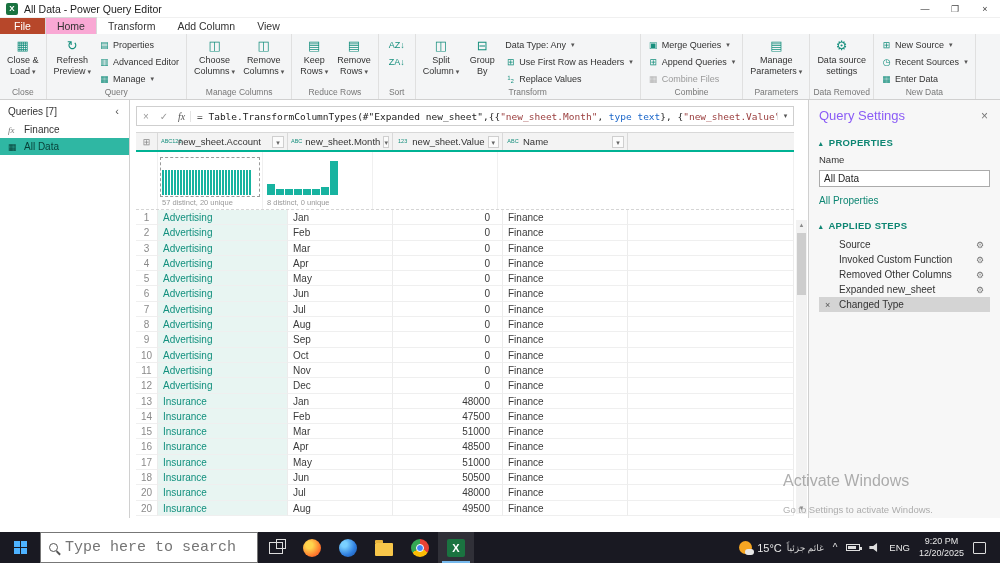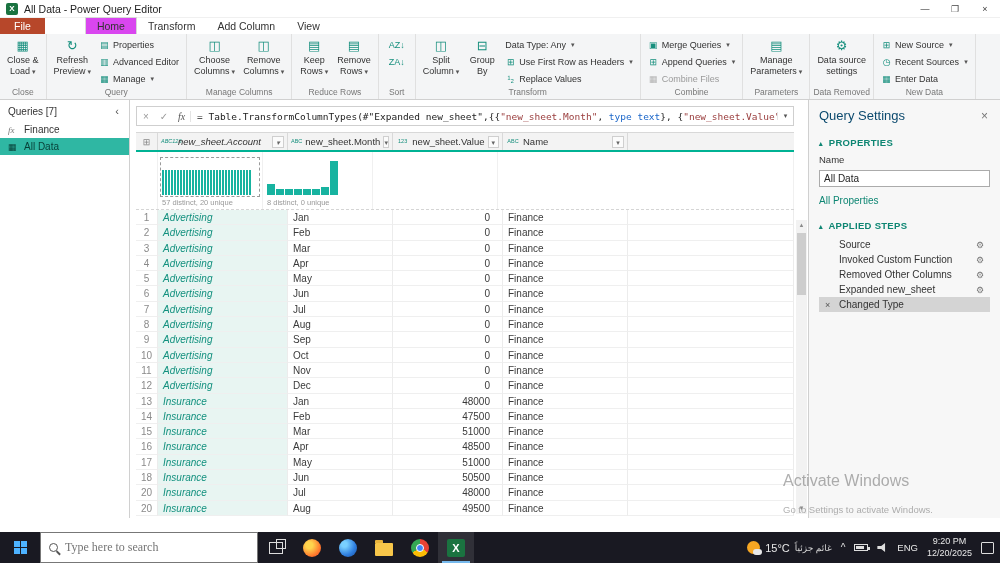--- a/index.html
+++ b/index.html
@@ -10,21 +10,21 @@
   .titlebar { position:absolute; top:0; left:0; right:0; height:18px; background:#fff; display:flex; align-items:center; border-bottom:1px solid #f0f0f0; }
   .app-icon { width:12px; height:12px; background:#1a7340; color:#fff; font-size:8px; line-height:12px; text-align:center; margin:0 6px 0 6px; border-radius:2px; font-weight:bold; }
   .title-text { font-size:10.5px; color:#222; }
   .win-btns { margin-left:auto; display:flex; height:100%; }
   .win-btn { width:30px; height:100%; font-size:9px; color:#444; display:flex; align-items:center; justify-content:center; cursor:default; }
 
   
   .menubar { position:absolute; top:18px; left:0; right:0; height:16px; background:#fff; display:flex; align-items:flex-end; }
   .mtab { padding:2px 11px; font-size:10.5px; color:#333; }
   .mtab.file { background:#b7472a; color:#fff; padding:2px 14px; }
-  .mtab.active { background:#d946ef; border:1px solid #d8d8d8; border-bottom:none;margin-left:40px; }
+  .mtab.active { background:#f9a8d4; border:1px solid #d8d8d8; border-bottom:none; }
 
   
   .ribbon { position:absolute; top:34px; left:0; right:0; height:66px; background:#f4f5f6; border-bottom:1px solid #d0d0d0; display:flex; }
   .rgroup { display:flex; flex-direction:column; border-right:1px solid #e0e0e0; }
   .rg-content { flex:1; display:flex; align-items:flex-start; gap:2px; padding:3px 4px 0 4px; }
   .rg-label { font-size:8.5px; color:#777; text-align:center; padding:0 3px 2px 3px; white-space:nowrap; }
   .rbtn { border-radius:2px; cursor:default; }
   .rbtn.big { display:flex; flex-direction:column; align-items:center; padding:1px 3px; min-width:36px; height:50px; font-size:9px; line-height:1.2; color:#333; text-align:center; }
   .rbtn.big .ricon { font-size:13px; height:17px; color:#168f7d; }
   .rcol { display:flex; flex-direction:column; justify-content:flex-start; gap:1px; }
@@ -57,21 +57,21 @@
   .f-plain { color:#222; } .f-keyword { color:#1b66c9; } .f-string { color:#9a3d3d; }
   .fb-expand { width:16px; text-align:center; font-size:7px; color:#555; border-left:1px solid #e4e4e4; }
 
   
   .grid { position:absolute; left:6px; right:14px; top:32px; bottom:2px; overflow:hidden; background:#fff; border-top:1px solid #d8d8d8; }
   .grid-head { display:flex; height:19px; border-bottom:2px solid #00b294; background:#f3f3f3; }
   .gh-cell { display:flex; align-items:center; gap:3px; padding:0 3px; font-size:9.5px; color:#333; border-right:1px solid #d9d9d9; overflow:hidden; white-space:nowrap; }
   .type-icon { width:14px; font-size:5.5px; line-height:1.1; color:#168f7d; word-break:break-all; text-align:center; }
   .filter-btn { margin-left:auto; font-size:7px; color:#666; border:1px solid #cfcfcf; background:#fbfbfb; width:12px; height:12px; line-height:11px; text-align:center; }
   .corner-glyph { font-size:9px; color:#888; margin:0 auto; }
-  .w-num{width:22px;} .w-acc{width:130px;font-style:italic;} .w-mon{width:105px;} .w-val{width:110px;} .w-name{width:125px;} .w-fill{flex:1; border-right:none;}
+  .w-num{width:22px;} .w-acc{width:130px;} .w-mon{width:105px;} .w-val{width:110px;} .w-name{width:125px;} .w-fill{flex:1; border-right:none;}
   .profile-row { display:flex; height:58px; border-bottom:1px dashed #d5d5d5; background:#fff; }
   .pf-cell { border-right:1px solid #f0f0f0; padding:4px 4px 2px 4px; display:flex; flex-direction:column; justify-content:flex-end; overflow:hidden; }
   .bars { height:36px; display:flex; align-items:flex-end; gap:1px; }
   .bars.dotted { outline:1px dashed #9a9a9a; outline-offset:1px; }
   .bar { background:#17b3a0; }
   .bars-wide .bar { width:6px; } .bars-thin .bar { width:2px; } .bars-med .bar { width:8px; }
   .pf-stats { font-size:7.5px; color:#9a9a9a; margin-top:3px; white-space:nowrap; }
   .grid-body {}
   .grid-row { display:flex; height:15.3px; }
   .g-cell { font-size:10px; line-height:15px; padding:0 5px; color:#3a3a3a; border-right:1px solid #ececec; border-bottom:1px solid #efefef; overflow:hidden; white-space:nowrap; }
@@ -81,21 +81,21 @@
 
   
   .vscroll { position:absolute; right:1px; top:120px; bottom:4px; width:11px; background:#f2f2f2; }
   .vs-arrow { position:absolute; left:0; width:11px; height:11px; font-size:6px; color:#8a8a8a; text-align:center; line-height:11px; }
   .vs-up { top:0; } .vs-down { bottom:0; }
   .vs-thumb { position:absolute; left:1px; top:13px; width:9px; height:62px; background:#cdcdcd; }
 
   
   .settings-panel { position:absolute; right:0; top:0; bottom:0; width:192px; background:#f7f7f7; border-left:1px solid #d0d0d0; padding:8px 10px; }
   .sp-title-row { display:flex; align-items:center; }
-  .sp-title { font-size:13px; color:#0c4a6e; }
+  .sp-title { font-size:13px; color:#8b5cf6; }
   .sp-close { margin-left:auto; color:#777; font-size:12px; padding:0 2px; }
   .sp-section { font-size:9.5px; font-weight:bold; color:#0e8673; margin:14px 0 6px 0; letter-spacing:0.3px; }
   .sp-section .tri { font-size:7px; margin-right:3px; }
   .sp-label { font-size:9.5px; color:#333; margin:4px 0 3px 0; }
   .sp-input { width:100%; height:17px; border:1px solid #ababab; font-size:10px; padding:1px 4px; background:#fff; color:#222; font-family:"Liberation Sans", sans-serif; }
   .sp-link { font-size:10px; color:#0e8673; margin-top:8px; }
   .steps-list { margin-top:2px; }
   .step-row { position:relative; display:flex; align-items:center; height:15px; font-size:10px; color:#333; padding:0 6px 0 20px; }
   .step-row.selected { background:#d4d4d4; }
   .step-del { position:absolute; left:6px; font-size:9px; color:#555; }
@@ -108,35 +108,35 @@
   .sb-right { margin-left:auto; padding-right:8px; }
 
   
   .taskbar { position:absolute; left:0; right:0; bottom:0; height:31px; background:#191922; display:flex; align-items:center; color:#e8e8e8; }
   .tb-start { width:40px; height:100%; display:flex; align-items:center; justify-content:center; }
   .win-logo { display:grid; grid-template-columns:6px 6px; grid-template-rows:6px 6px; gap:1px; }
   .win-logo i { background:#4db2ff; }
   .tb-search { width:218px; height:100%; background:#fff; border:1px solid #777; display:flex; align-items:center; padding:0 8px; gap:7px; }
   .mag { position:relative; width:9px; height:9px; border:1.5px solid #555; border-radius:50%; flex:none; }
   .mag::after { content:""; position:absolute; width:5px; height:1.5px; background:#555; transform:rotate(45deg); right:-4px; bottom:-2px; }
-  .tb-search input { border:none; outline:none; font-size:12px; color:#444; width:170px; font-family:Liberation Serif, serif; background:transparent; }
+  .tb-search input { border:none; outline:none; font-size:15px; color:#444; width:170px; font-family:Liberation Mono, monospace; background:transparent; }
   .tb-btn { width:36px; height:100%; display:flex; align-items:center; justify-content:center; position:relative; }
   .taskview { position:relative; width:14px; height:12px; border:1.5px solid #ddd; background:transparent; }
   .taskview::after { content:""; position:absolute; right:-4px; top:-4px; width:8px; height:8px; border:1.5px solid #ddd; }
   .icon-circle { width:18px; height:18px; border-radius:50%; }
   .ff { background:radial-gradient(circle at 35% 35%, #ffd54d 20%, #ff7a2d 65%, #e1452c); }
   .edge { background:radial-gradient(circle at 30% 30%, #7ad0ff 15%, #2f7fe0 60%, #1a4f9e); }
   .folder { position:relative; width:18px; height:13px; background:#f7c64a; border-radius:1px; margin-top:3px; }
   .folder::before { content:""; position:absolute; top:-3px; left:0; width:8px; height:3px; background:#e8b33c; border-radius:1px 1px 0 0; }
   .chrome { position:relative; width:18px; height:18px; border-radius:50%; background:conic-gradient(#ea4335 0 33%, #fbbc05 33% 66%, #34a853 66% 100%); }
   .chrome::after { content:""; position:absolute; inset:5px; background:#4285f4; border:1.5px solid #fff; border-radius:50%; }
   .excel-tile { width:18px; height:18px; background:#1a7340; color:#fff; font-size:11px; font-weight:bold; text-align:center; line-height:18px; border-radius:2px; }
   .tb-btn.active { background:rgba(255,255,255,0.10); }
   .tb-btn.active::after { content:""; position:absolute; bottom:0; left:4px; right:4px; height:2px; background:#76b9ed; }
-  .tray { margin-left:auto; display:flex; align-items:center; gap:9px; padding-right:6px; }
+  .tray { margin-left:auto; display:flex; align-items:center; gap:9px; padding-right:14px; }
   .weather { display:flex; align-items:center; gap:5px; }
   .sun { width:13px; height:13px; border-radius:50%; background:#f6a623; position:relative; }
   .sun::after { content:""; position:absolute; right:-2px; bottom:-1px; width:9px; height:6px; background:#e8e8e8; border-radius:6px; }
   .w-temp { font-size:11px; }
   .w-desc { font-size:9px; color:#d8d8d8; }
   .tray-glyph { font-size:10px; color:#e0e0e0; }
   .battery { width:14px; height:7px; border:1px solid #ddd; position:relative; }
   .battery::after { content:""; position:absolute; right:-3px; top:1.5px; width:2px; height:3px; background:#ddd; }
   .battery i { position:absolute; inset:1px; right:3px; background:#ddd; }
   .speaker { width:11px; height:10px; background:#ddd; clip-path:polygon(0 35%, 35% 35%, 70% 5%, 70% 95%, 35% 65%, 0 65%); }

